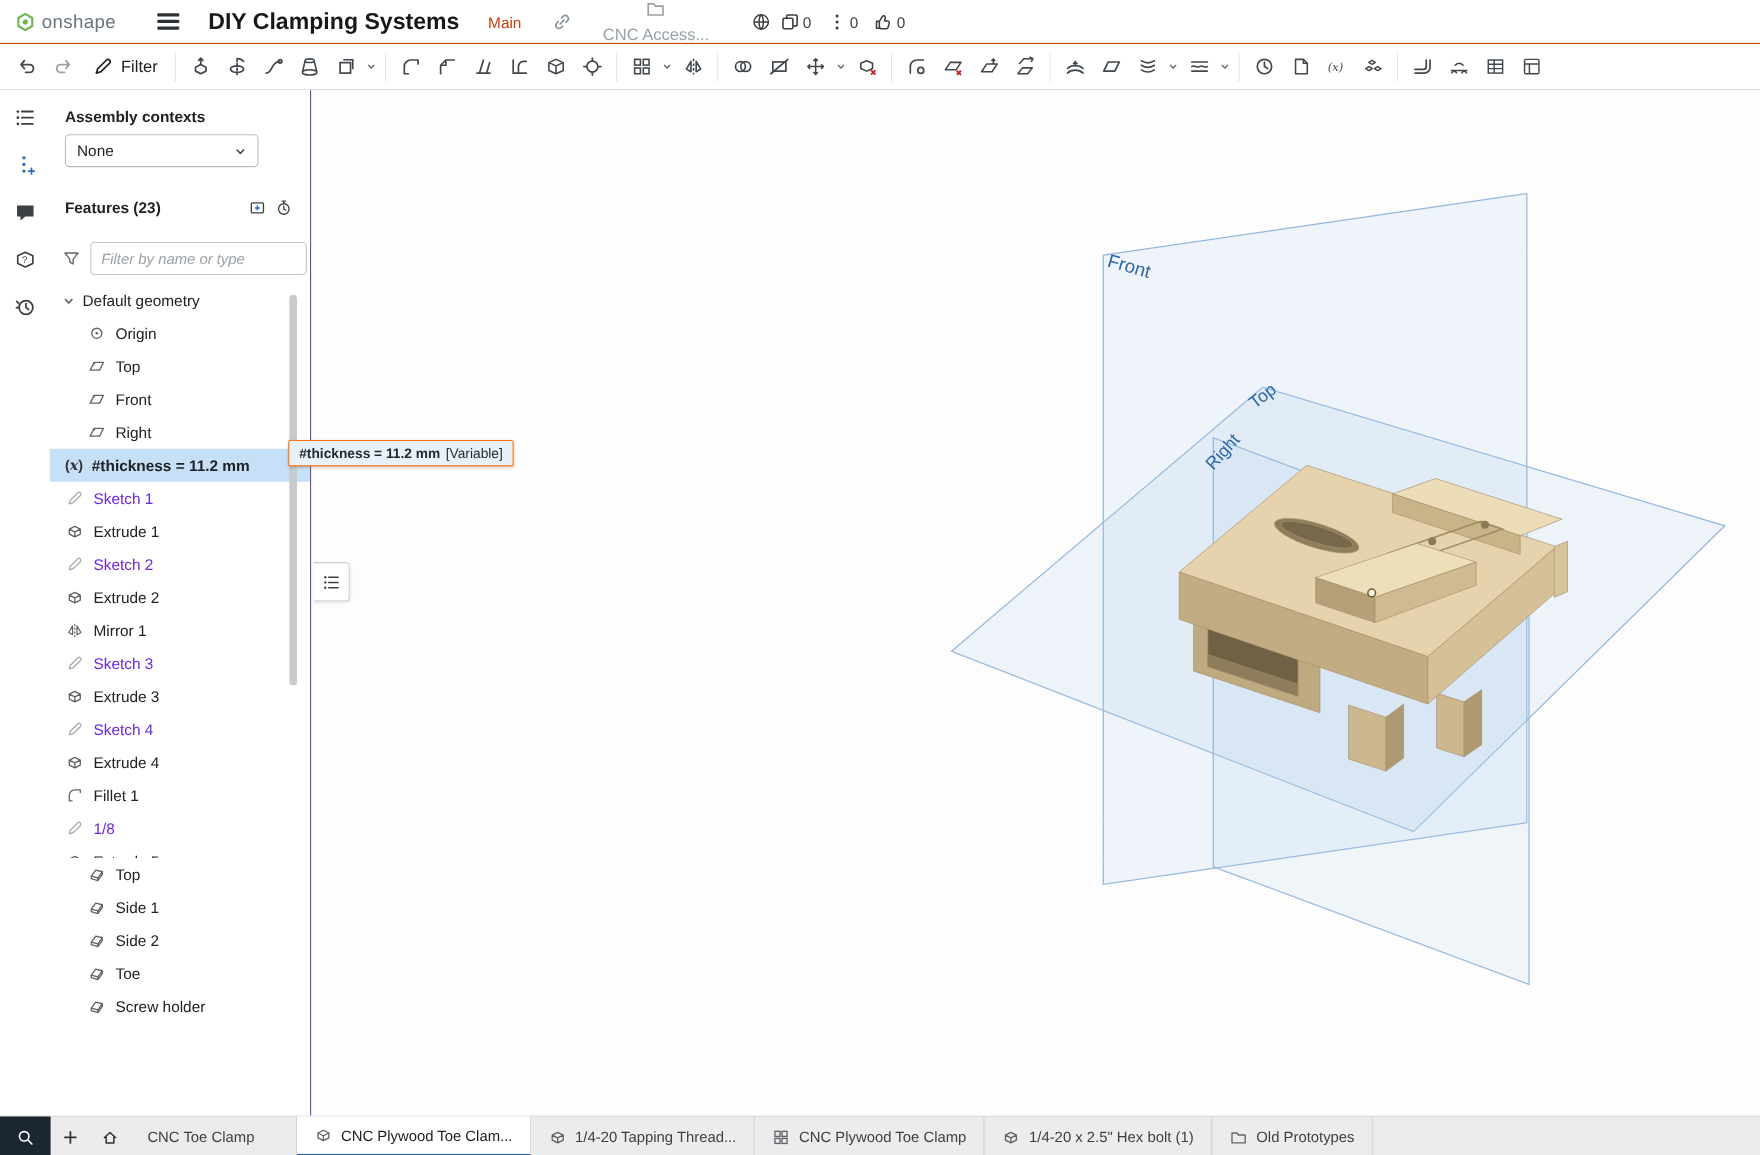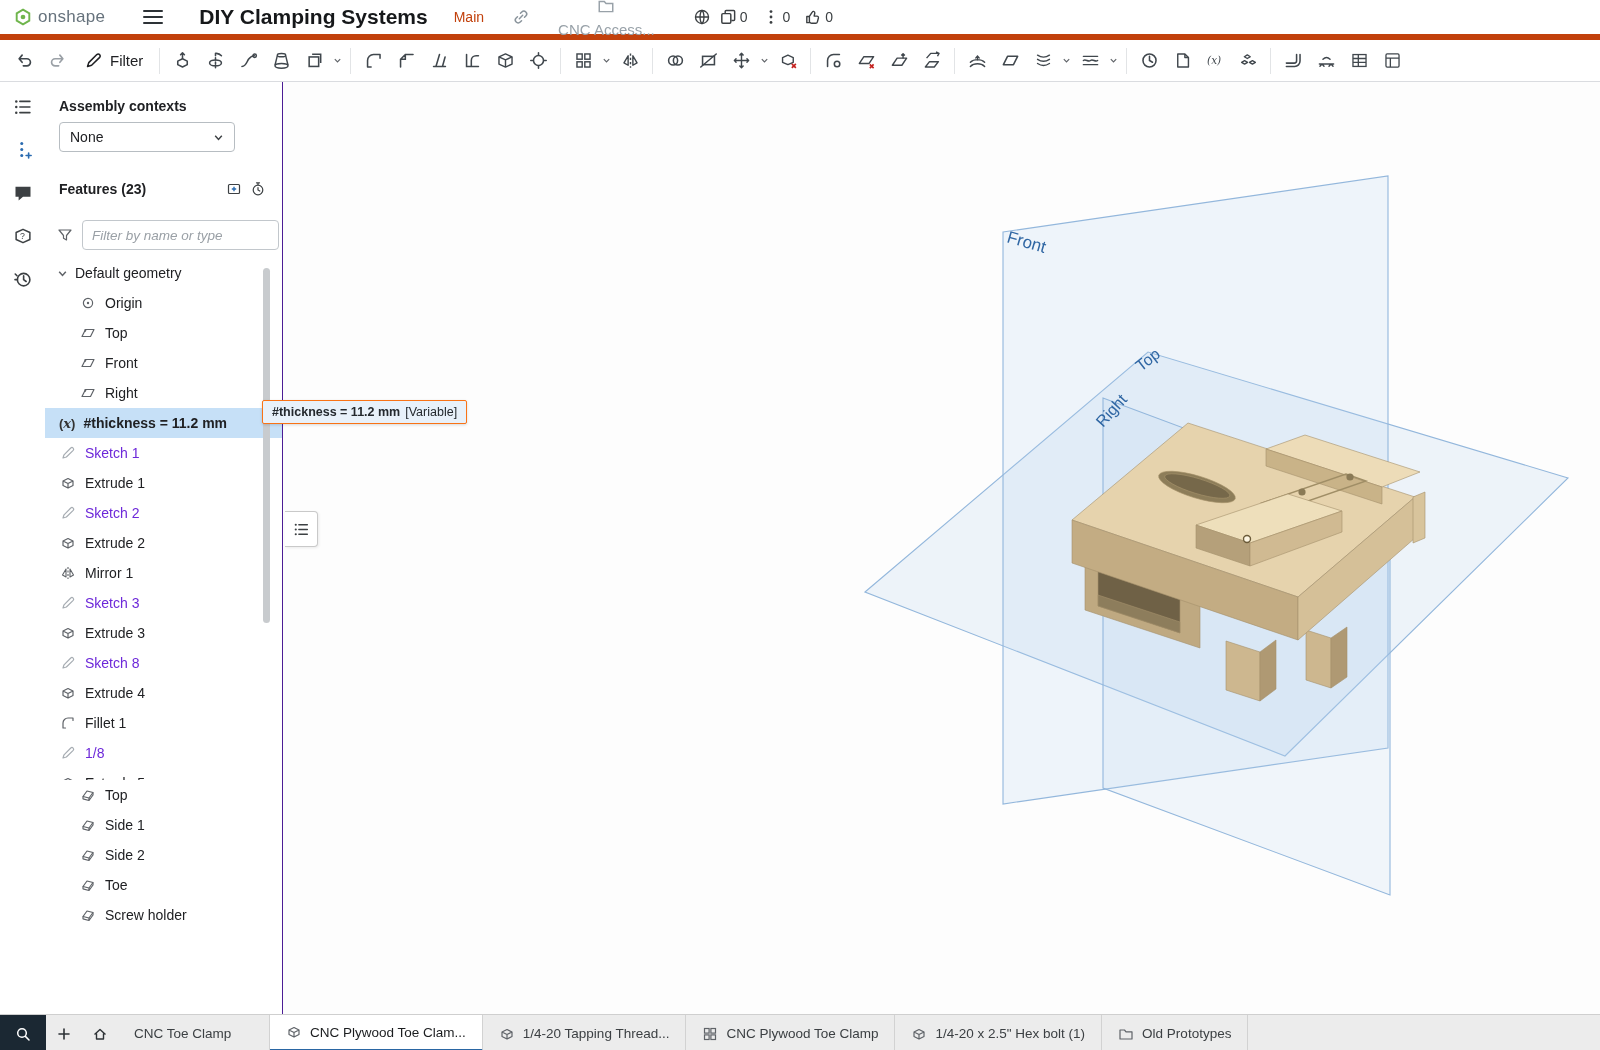--- a/index.html
+++ b/index.html
@@ -1,26 +1,26 @@
 <!DOCTYPE html>
 <html><head>
 <meta charset="utf-8">
 <style>
   * { margin:0; padding:0; box-sizing:border-box; }
   html,body { width:1600px; height:1050px; overflow:hidden; background:#fff;
     font-family:"Liberation Sans", sans-serif; color:#202124; }
 
   
   .topbar { height:40px; background:#fff; display:flex; align-items:center;
-    padding:0 14px; gap:24px; border-bottom:6px solid #c2410c; }
+    padding:0 14px; gap:24px; border-bottom:1px solid #c2410c; }
   .brand { display:flex; align-items:center; gap:6px; }
   .brand-text { font-size:17px; color:#66727c; letter-spacing:.3px; }
   .hamburger { margin-left:14px; display:flex; flex-direction:column; gap:3.5px; cursor:pointer; }
   .hamburger span { width:20px; height:2.6px; background:#2d3236; border-radius:1px; }
-  .doc-title { font-size:21px; font-weight:bold; color:#16181a; margin-left:12px; white-space:nowrap; }
+  .doc-title { font-size:21px; font-weight:bold; color:#16181a; margin-left:2px; white-space:nowrap; }
   .workspace { font-size:14px; color:#c2410c; margin-left:2px; }
   .hicon { display:flex; align-items:center; justify-content:center; width:26px; height:26px; color:#8a949c; cursor:pointer; }
   .hicon.dark { color:#3c4043; }
   .folder-chip { display:flex; align-items:center; gap:6px; color:#98a1a8; font-size:15px; cursor:pointer;flex-direction:column; }
   .counts { display:flex; align-items:center; gap:4px; margin-left:10px; }
   .count-group { display:flex; align-items:center; gap:3px; color:#3c4043; font-size:14px; margin-right:10px; cursor:pointer; }
   svg.h { width:18px; height:18px; }
 
   
   .toolbar { height:42px; background:#fff; border-bottom:1px solid #dadce0;
@@ -587,21 +587,21 @@
             </svg>
           </span>
         <span class="tlabel">Extrude 3</span>
       </div>
       <div class="trow feat dim">
         <span class="fico">
             <svg class="f" viewBox="0 0 16 16" fill="none" stroke="currentColor" stroke-width="1.2" stroke-linejoin="round">
               <path d="M3 13l1-3.2L10.8 3a1.7 1.7 0 0 1 2.4 2.4L6.4 12 3 13Z"></path>
             </svg>
           </span>
-        <span class="tlabel">Sketch 8</span>
+        <span class="tlabel">Sketch 4</span>
       </div>
       <div class="trow feat">
         <span class="fico">
             <svg class="f" viewBox="0 0 16 16" fill="none" stroke="currentColor" stroke-width="1.2" stroke-linejoin="round">
               <path d="M3 6 8 3.5 13 6 8 8.5ZM3 6v4.5L8 13V8.5M13 6v4.5L8 13"></path>
             </svg>
           </span>
         <span class="tlabel">Extrude 4</span>
       </div>
       <div class="trow feat">

